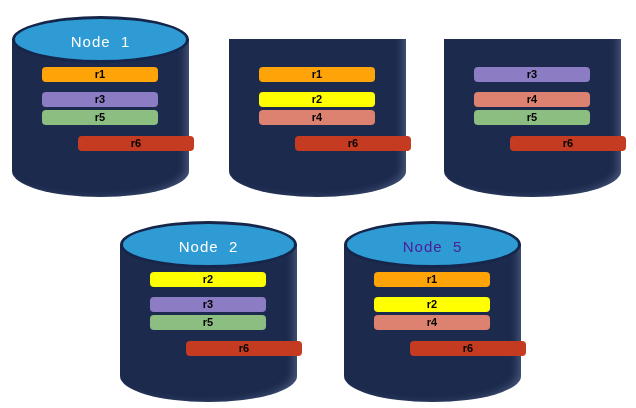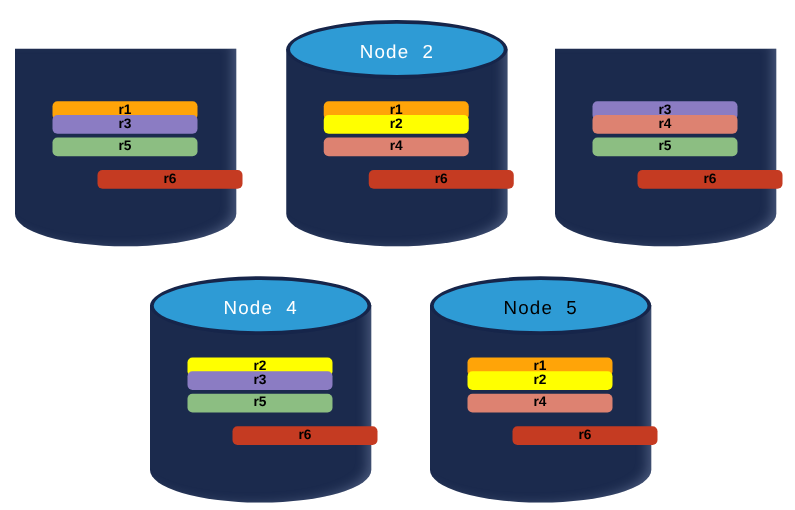--- a/index.html
+++ b/index.html
@@ -64,51 +64,51 @@
     width: 116px;
     height: 15px;
     border-radius: 4px;
     display: flex;
     align-items: center;
     justify-content: center;
     font-size: 11px;
     font-weight: bold;
     line-height: 1;
   }
-  .bar.b0 { top: 65px; }
+  .bar.b0 { top: 51px; }
   .bar.b1 { top: 76px; }
   .bar.b2 { top: 94px; }
   .bar.b3 { top: 120px; margin-left: 36px; }
 
   .pos-n1 { left: 12px;  top: 16px; }
   .pos-n2 { left: 229px; top: 16px; }
   .pos-n3 { left: 444px; top: 16px; }
   .pos-n4 { left: 120px; top: 221px; }
   .pos-n5 { left: 344px; top: 221px; }
 </style>
 </head>
 <body style="background: rgb(255, 255, 255);">
 
 <div class="canvas">
 
   <div class="node pos-n1">
     <div class="cyl-body" style="background: rgb(27, 42, 77);"></div>
+    <div class="cyl-top" style="background: rgb(46, 155, 213); border-color: rgb(22, 37, 74);">
+      <span class="node-title" style="color: rgb(255, 255, 255);">Node  1</span>
+    </div>
     <div class="bars">
       <div class="bar b0" style="background: rgb(255, 164, 8); color: rgb(0, 0, 0);">r1</div>
       <div class="bar b1" style="background: rgb(139, 124, 195); color: rgb(0, 0, 0);">r3</div>
       <div class="bar b2" style="background: rgb(140, 190, 130); color: rgb(0, 0, 0);">r5</div>
       <div class="bar b3" style="background: rgb(197, 59, 34); color: rgb(0, 0, 0);">r6</div>
     </div>
   </div>
 
   <div class="node pos-n2">
     <div class="cyl-body" style="background: rgb(27, 42, 77);"></div>
-    <div class="cyl-top" style="background: rgb(46, 155, 213); border-color: rgb(22, 37, 74);">
-      <span class="node-title" style="color: rgb(255, 255, 255);">Node  2</span>
-    </div>
     <div class="bars">
       <div class="bar b0" style="background: rgb(255, 164, 8); color: rgb(0, 0, 0);">r1</div>
       <div class="bar b1" style="background: rgb(255, 255, 0); color: rgb(0, 0, 0);">r2</div>
       <div class="bar b2" style="background: rgb(221, 130, 113); color: rgb(0, 0, 0);">r4</div>
       <div class="bar b3" style="background: rgb(197, 59, 34); color: rgb(0, 0, 0);">r6</div>
     </div>
   </div>
 
   <div class="node pos-n3">
     <div class="cyl-body" style="background: rgb(27, 42, 77);"></div>
@@ -116,34 +116,34 @@
       <div class="bar b0" style="background: rgb(139, 124, 195); color: rgb(0, 0, 0);">r3</div>
       <div class="bar b1" style="background: rgb(221, 130, 113); color: rgb(0, 0, 0);">r4</div>
       <div class="bar b2" style="background: rgb(140, 190, 130); color: rgb(0, 0, 0);">r5</div>
       <div class="bar b3" style="background: rgb(197, 59, 34); color: rgb(0, 0, 0);">r6</div>
     </div>
   </div>
 
   <div class="node pos-n4">
     <div class="cyl-body" style="background: rgb(27, 42, 77);"></div>
     <div class="cyl-top" style="background: rgb(46, 155, 213); border-color: rgb(22, 37, 74);">
-      <span class="node-title" style="color: rgb(255, 255, 255);">Node  4</span>
+      <span class="node-title" style="color: rgb(255, 255, 255);">Node  2</span>
     </div>
     <div class="bars">
       <div class="bar b0" style="background: rgb(255, 255, 0); color: rgb(0, 0, 0);">r2</div>
       <div class="bar b1" style="background: rgb(139, 124, 195); color: rgb(0, 0, 0);">r3</div>
       <div class="bar b2" style="background: rgb(140, 190, 130); color: rgb(0, 0, 0);">r5</div>
       <div class="bar b3" style="background: rgb(197, 59, 34); color: rgb(0, 0, 0);">r6</div>
     </div>
   </div>
 
   <div class="node pos-n5">
     <div class="cyl-body" style="background: rgb(27, 42, 77);"></div>
     <div class="cyl-top" style="background: rgb(46, 155, 213); border-color: rgb(22, 37, 74);">
-      <span class="node-title" style="color: #000000;">Node  5</span>
+      <span class="node-title" style="color: #4c1d95;">Node  5</span>
     </div>
     <div class="bars">
       <div class="bar b0" style="background: rgb(255, 164, 8); color: rgb(0, 0, 0);">r1</div>
       <div class="bar b1" style="background: rgb(255, 255, 0); color: rgb(0, 0, 0);">r2</div>
       <div class="bar b2" style="background: rgb(221, 130, 113); color: rgb(0, 0, 0);">r4</div>
       <div class="bar b3" style="background: rgb(197, 59, 34); color: rgb(0, 0, 0);">r6</div>
     </div>
   </div>
 
 </div>

